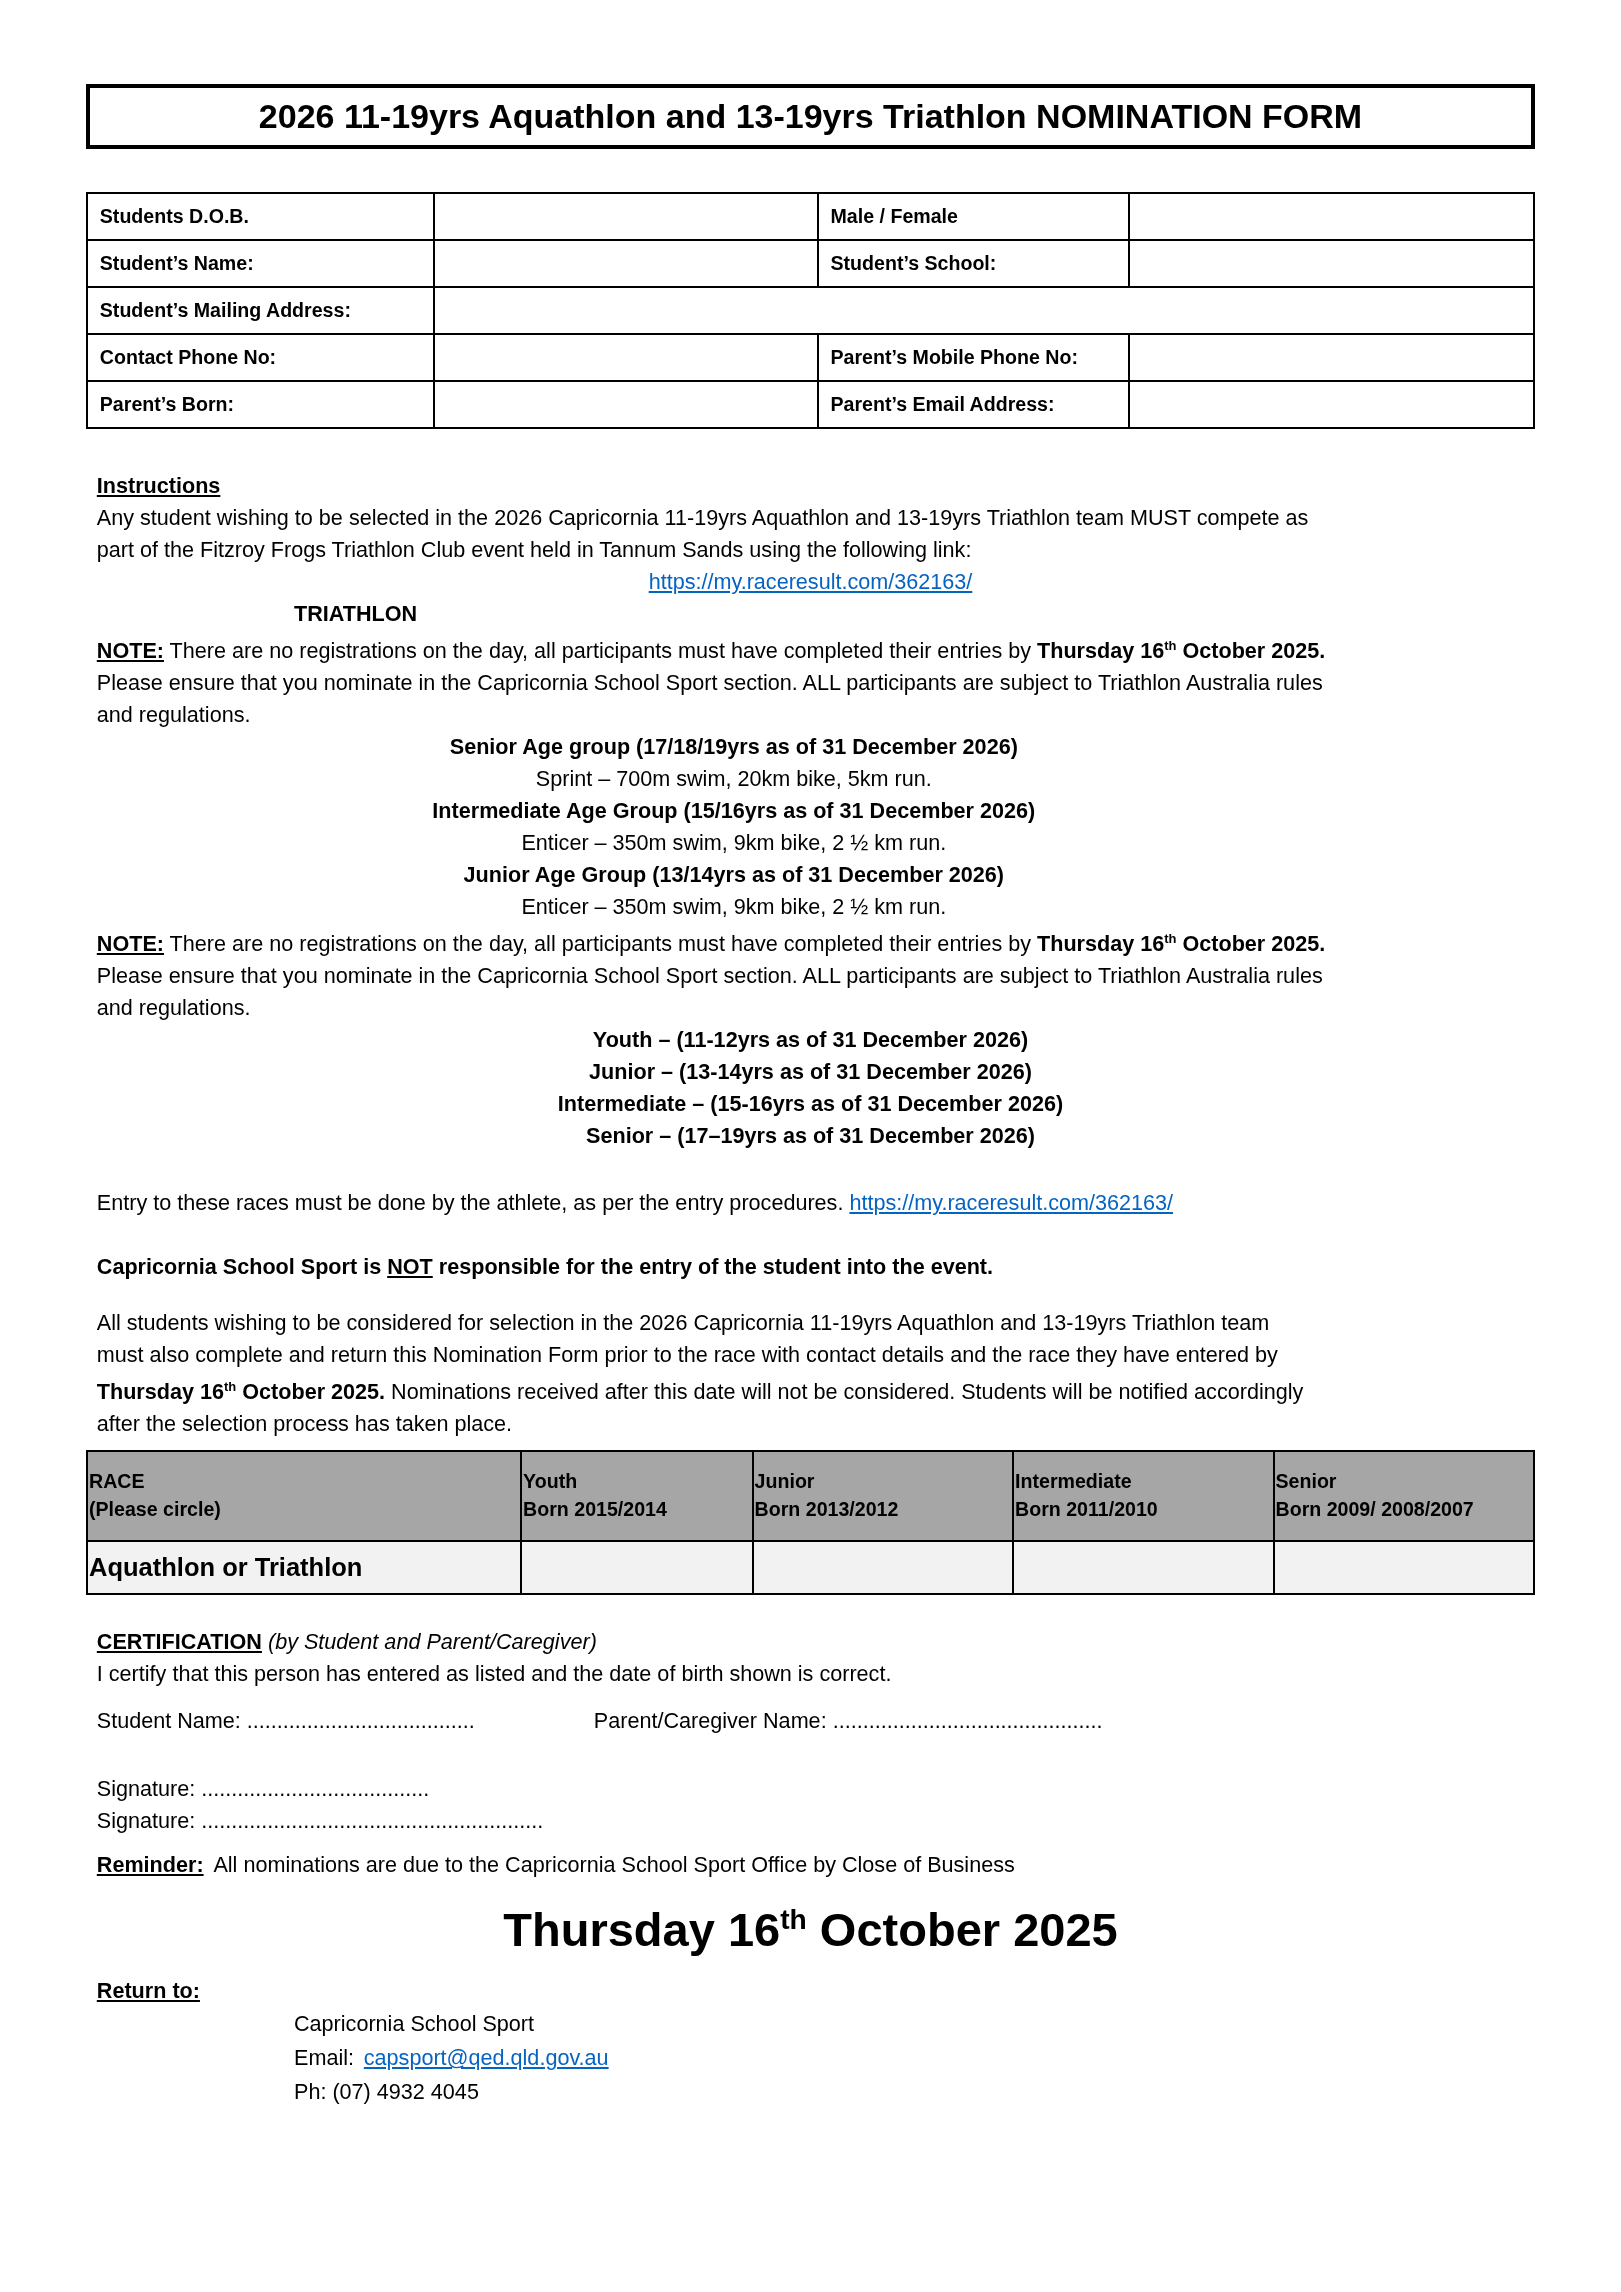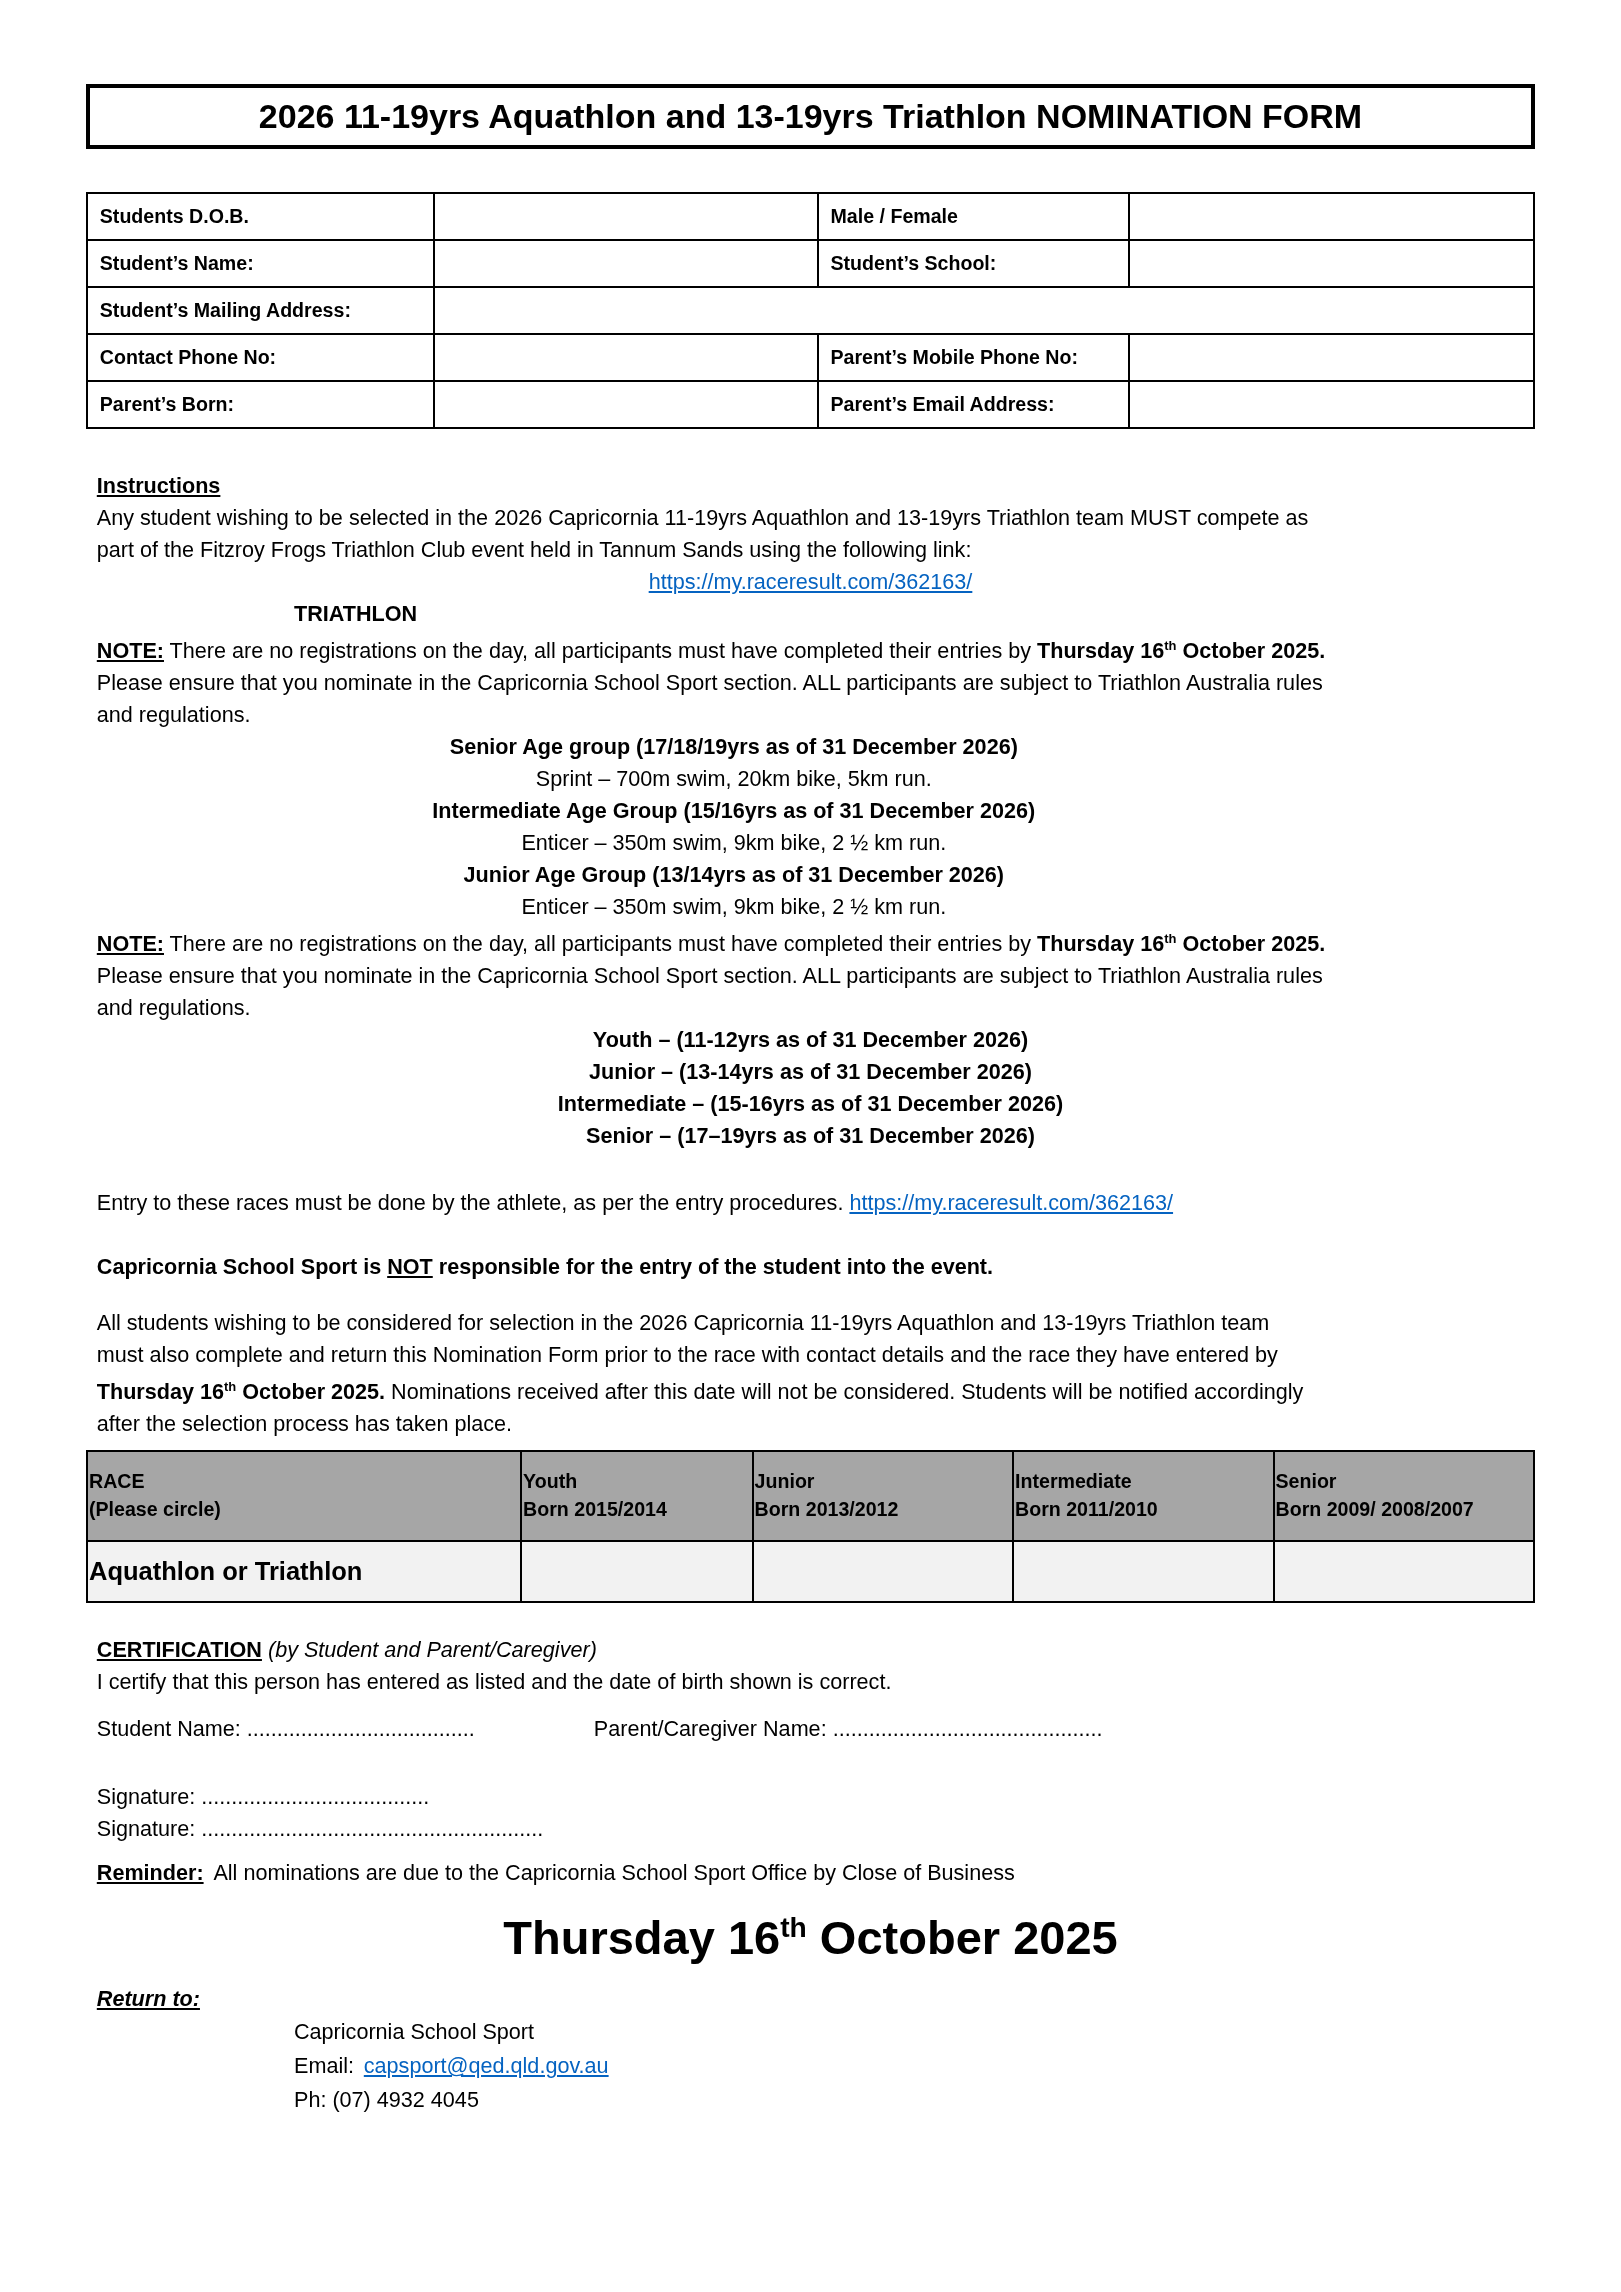--- a/index.html
+++ b/index.html
@@ -31,35 +31,35 @@
   #instructions-heading { margin-top:41px; }
   #aquathlon-heading { margin-top:54px; }
   #entry-line { margin-top:35px; }
   #not-line { margin-top:32px; }
   #selection-para { margin-top:23.5px; }
 
   
   .race-table { width:100%; margin-top:9.8px; table-layout:fixed; }
   .race-table td { border:2.9px solid #000; text-align:left; vertical-align:middle; box-sizing:border-box; }
   .race-table .hdr { background:var(--hdr-bg,#a6a6a6); font-weight:bold; font-size:19.6px; line-height:27.4px; height:90px; }
-  .race-table .data { background:var(--row-bg,#f2f2f2); height:61px; }
+  .race-table .data { background:var(--row-bg,#f2f2f2); height:53px; }
   .race-table .race-label { font-weight:bold; font-size:25.5px; }
 
   
   #cert-heading { margin-top:31px; }
   .two-col { display:flex; }
   .col-l { width:497px; }
   #names-row { margin-top:14.7px; }
   #sig-row { margin-top:36px;flex-direction:column; }
   #date-row { margin-top:36px; }
   #reminder-line { margin-top:12.7px; }
   .label-gap { margin-right:9.8px; }
 
   .big-date { margin-top:7.8px; text-align:center; font-weight:bold; font-size:47px; line-height:61px; }
-  #return-to { margin-top:15.7px;font-style:italic; }
+  #return-to { margin-top:15.7px; }
   .contact-line { font-size:21.6px; line-height:34px; padding-left:208px; white-space:nowrap; }
 </style>
 </head>
 <body>
 
 <div class="page">
 
   <div class="title-box">
     <span>2026 11-19yrs Aquathlon and 13-19yrs Triathlon NOMINATION FORM</span>
   </div>

